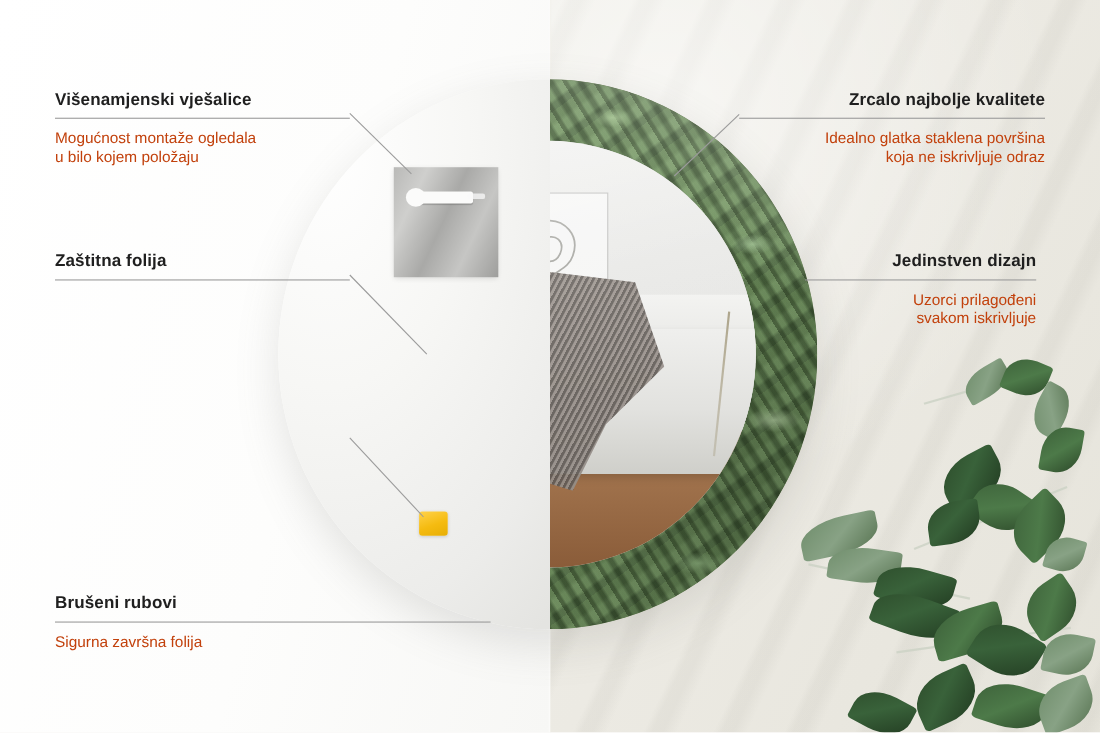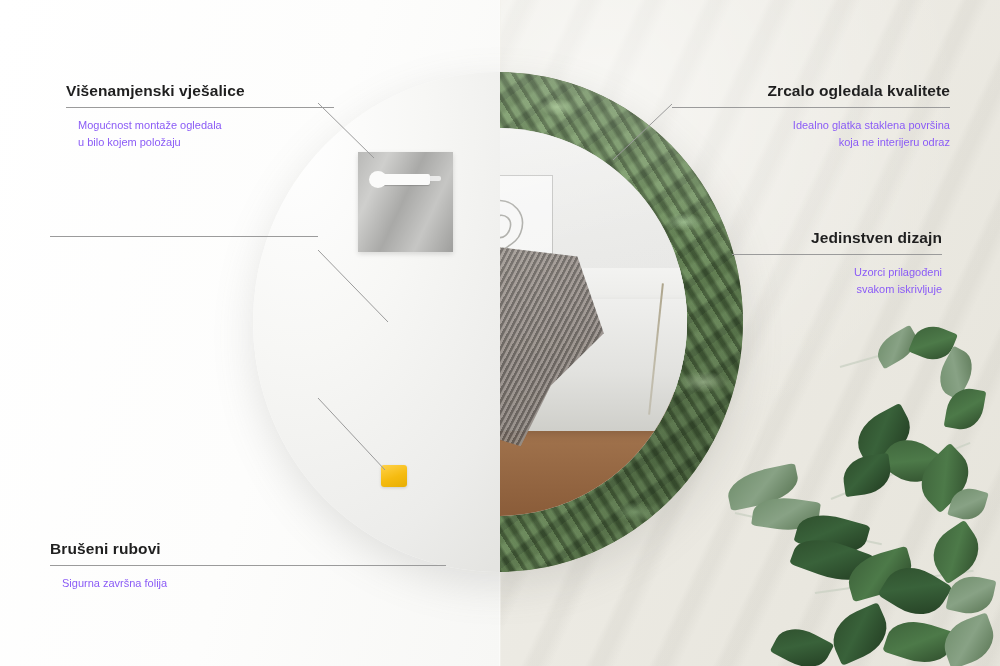--- a/index.html
+++ b/index.html
@@ -206,25 +206,24 @@
     color: #1f1f1f;
     letter-spacing: 0.1px;
     white-space: nowrap;
   }
   .callout .rule {
     height: 1px;
     background: #9b9b9b;
     margin: 7px 0 9px 0;
   }
   .callout .desc {
-    font-size: 11px;
+    font-size: 14px;
     line-height: 16.5px;
-    color: #8b5cf6;
+    color: #c2410c;
     white-space: pre-line;
-    margin-left: 12px;
   }
   .callout.left  .title, .callout.left  .desc { text-align: left; }
   .callout.right .title, .callout.right .desc { text-align: right; }
 
   
   .connectors {
     position:absolute; left:0; top:0; width:1000px; height:666px;
     pointer-events:none;
   }
   .connectors path, .connectors line { fill:none; stroke:#9b9b9b; stroke-width:1; }
@@ -292,43 +291,44 @@
 
     <path d="M318 103 L374 158"></path>
 
     <path d="M318 250 L388 322"></path>
 
     <path d="M318 398 L385 470"></path>
 
     <path d="M672 104 L613 160"></path>
   </svg>
 
-  <div class="callout left" style="left:66px; top:82px; width:268px;">
+  <div class="callout left" style="left:50px; top:82px; width:268px;">
     <div class="title">Višenamjenski vješalice</div>
     <div class="rule"></div>
     <div class="desc">Mogućnost montaže ogledala
 u bilo kojem položaju</div>
   </div>
 
   <div class="callout left" style="left:50px; top:229px; width:268px;">
+    <div class="title">Zaštitna folija</div>
     <div class="rule"></div>
   </div>
 
 
   <div class="callout left" style="left:50px; top:540px; width:396px;">
     <div class="title">Brušeni rubovi</div>
     <div class="rule"></div>
     <div class="desc">Sigurna završna folija</div>
   </div>
 
   <div class="callout right" style="left:672px; top:82px; width:278px;">
-    <div class="title">Zrcalo ogledala kvalitete</div>
+    <div class="title">Zrcalo najbolje kvalitete</div>
     <div class="rule"></div>
     <div class="desc">Idealno glatka staklena površina
-koja ne interijeru odraz</div>
+koja ne iskrivljuje odraz</div>
   </div>
 
   <div class="callout right" style="left:732px; top:229px; width:210px;">
     <div class="title">Jedinstven dizajn</div>
     <div class="rule"></div>
     <div class="desc">Uzorci prilagođeni
 svakom iskrivljuje</div>
   </div>
 
   <div class="plant">

